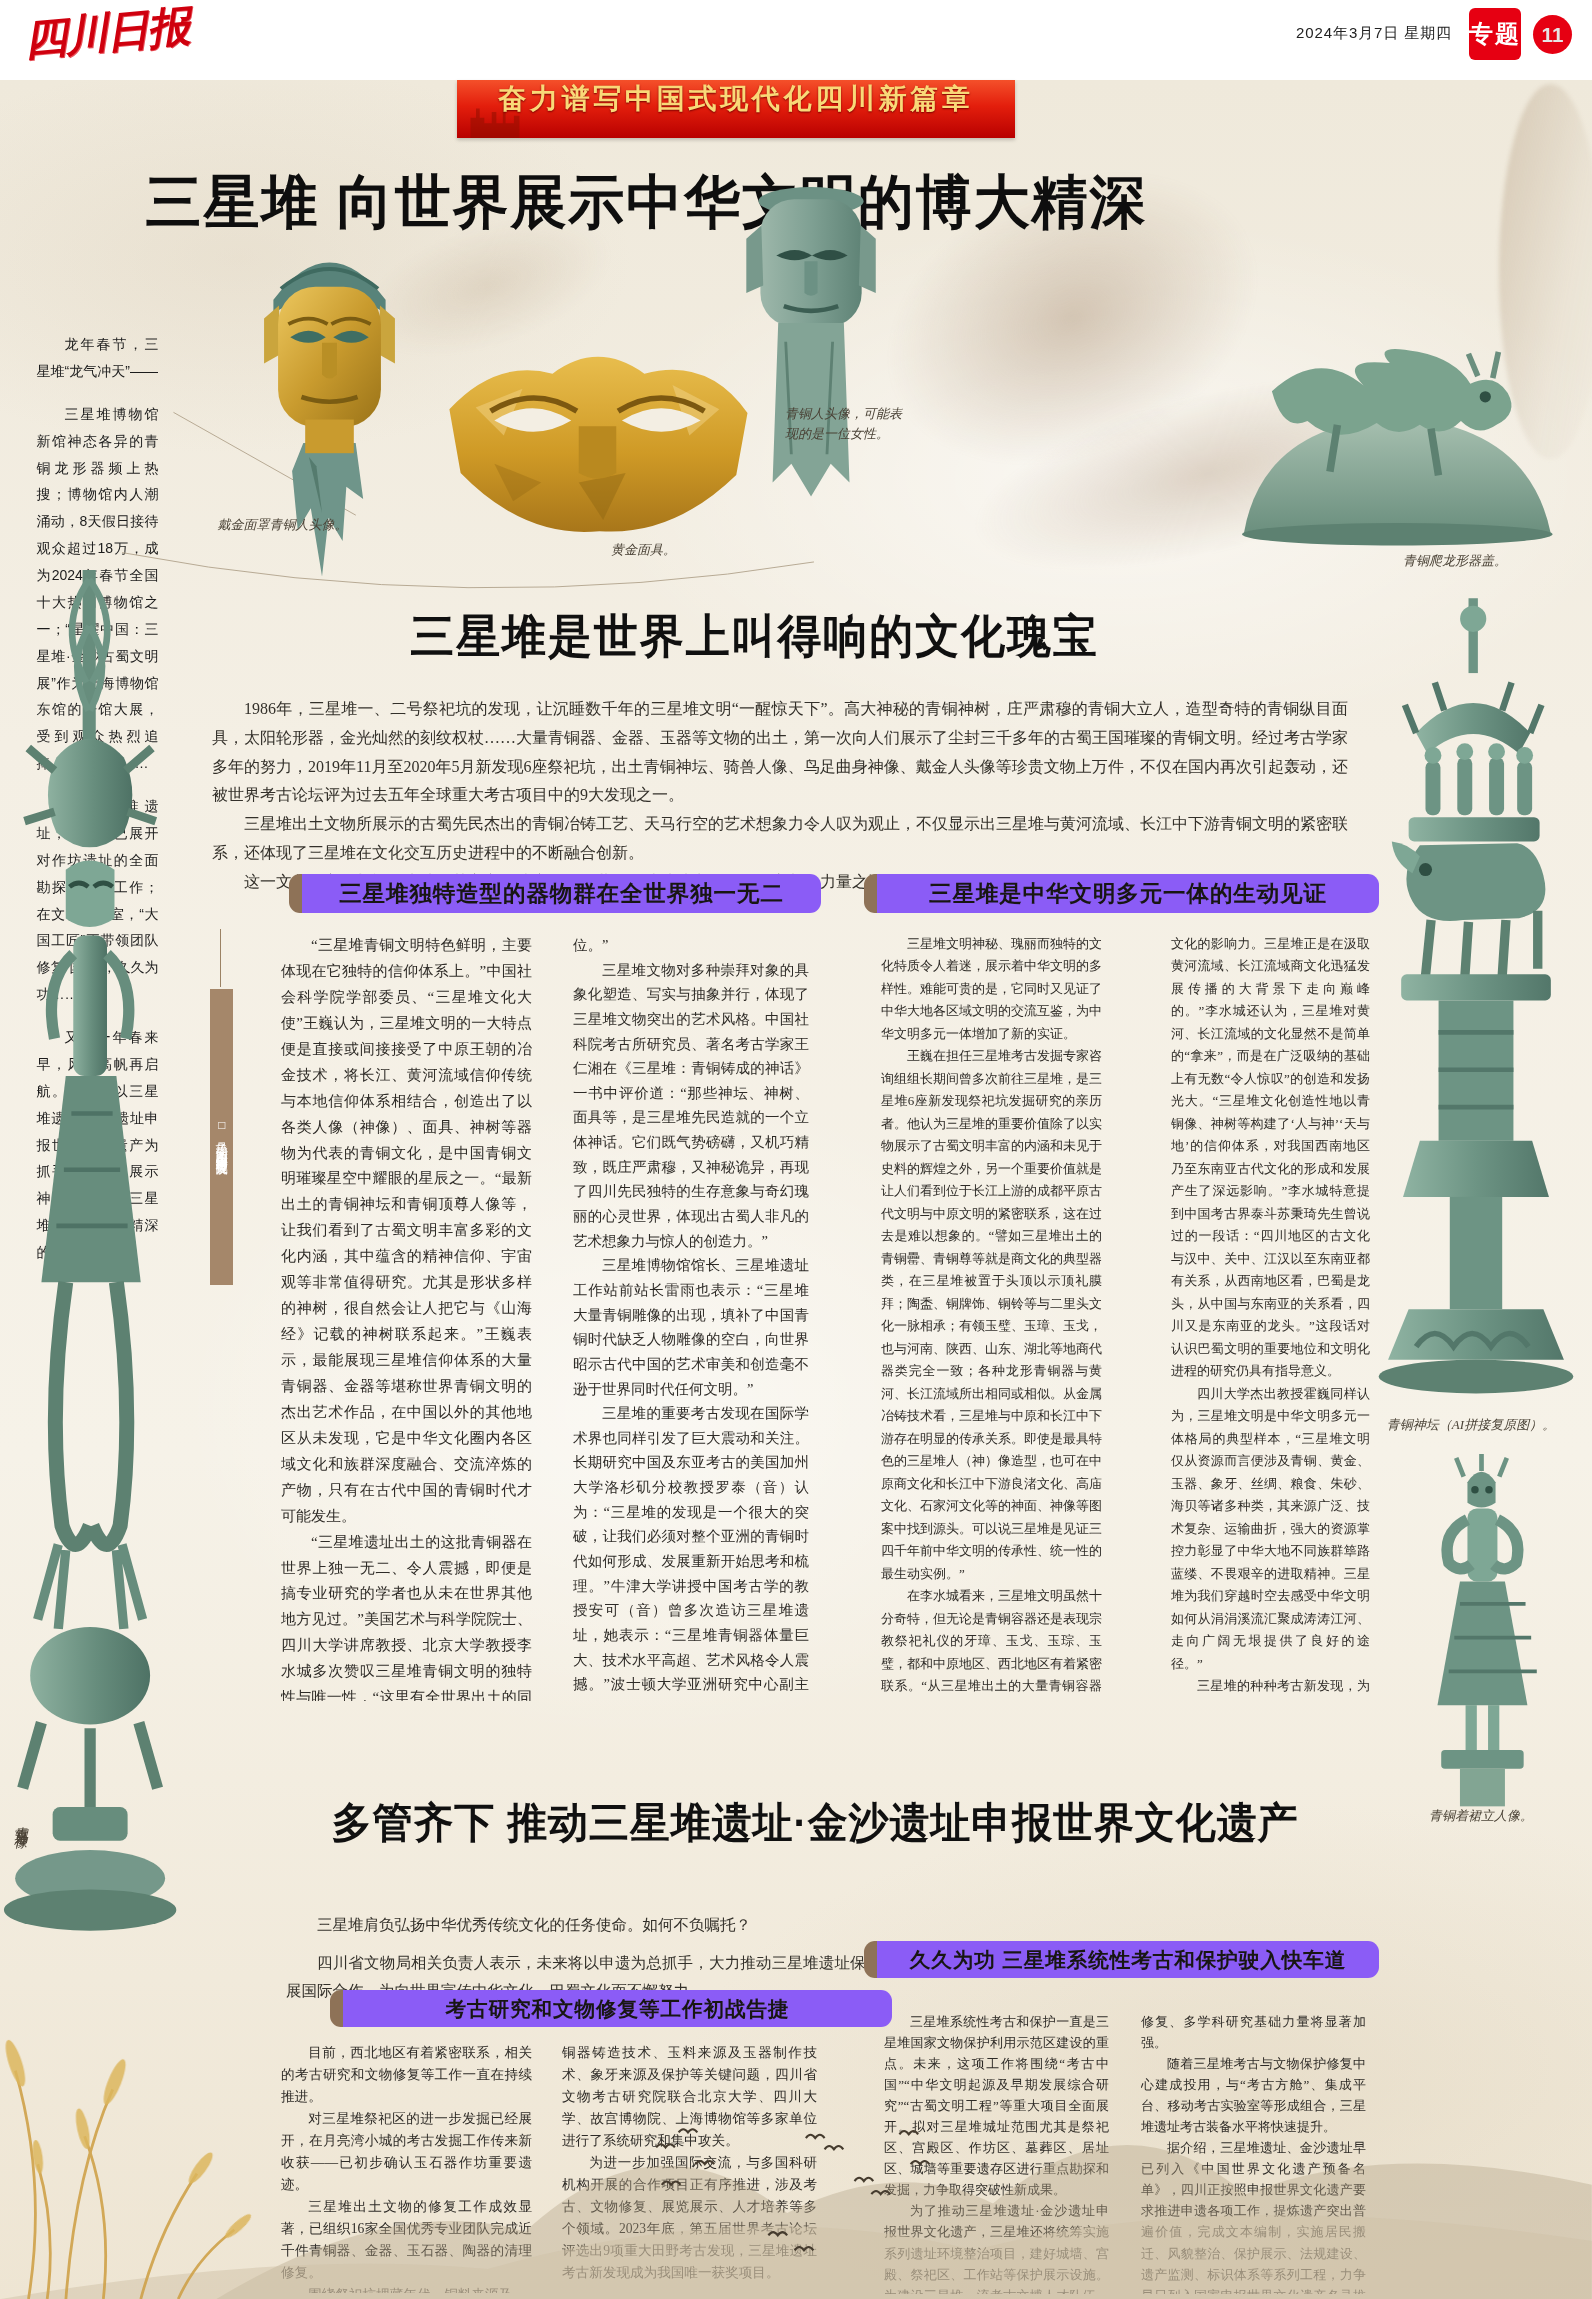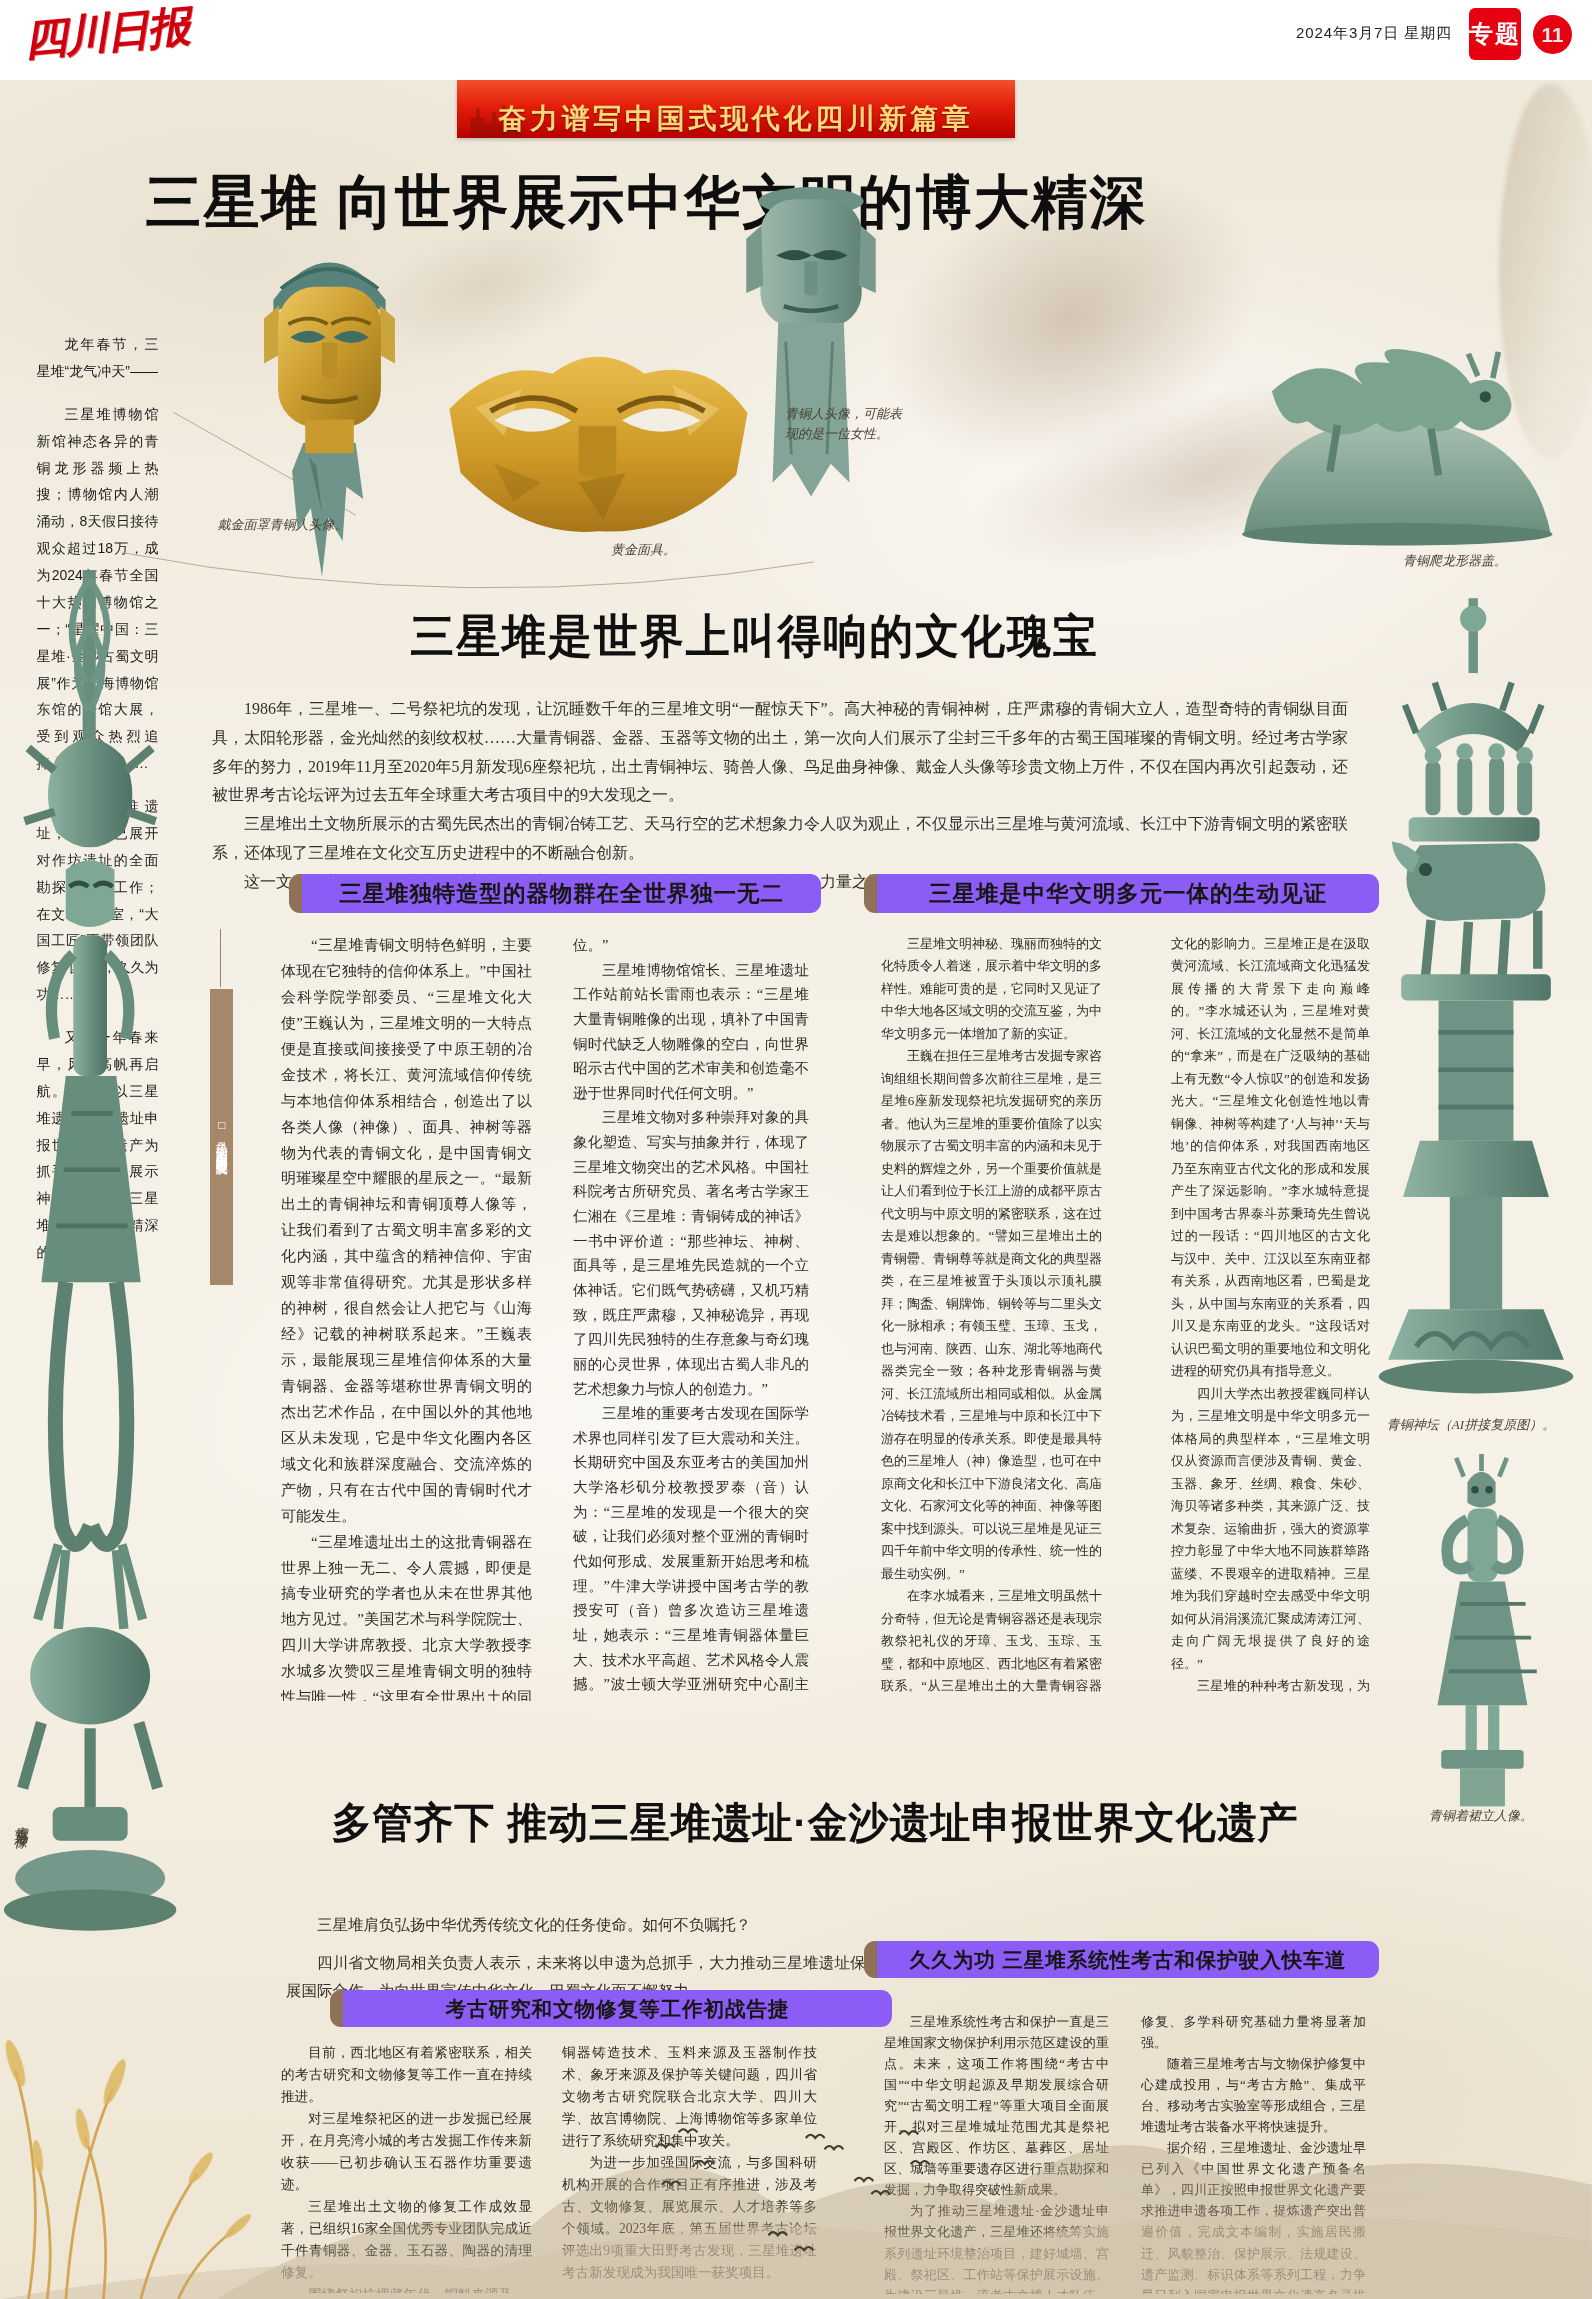--- a/index.html
+++ b/index.html
@@ -18,21 +18,21 @@
   .brush{border-radius:50%;filter:blur(1.9px);}
   
   #logo{left:24px;top:3.7px;width:178px;font-size:43px;font-weight:bold;font-style:italic;color:#cf000e;
         transform:rotate(-5deg);letter-spacing:-1.9px;text-shadow:0.9px 0.9px 0 #e8545c;}
   #date{left:1218px;top:24px;width:234px;font-size:15px;color:#222;text-align:right;letter-spacing:0.9px;}
   #badge{left:1469px;top:7.5px;width:52px;height:52px;background:#e60012;color:#fff;border-radius:6px;
          display:flex;align-items:center;justify-content:center;font-size:24px;font-weight:bold;letter-spacing:1.9px;}
   #pagenum{left:1533px;top:15px;width:39px;height:39px;background:#e60012;color:#e5e5e5;border-radius:50%;
          display:flex;align-items:center;justify-content:center;font-size:20.6px;font-weight:bold;}
   
-  #banner{left:457px;top:80px;width:558px;height:58px;display:flex;align-items:flex-end;justify-content:center;
+  #banner{left:457px;top:80px;width:558px;height:58px;display:flex;align-items:flex-start;justify-content:center;
       background:linear-gradient(180deg,#f4502a 0%,#e31e0c 45%,#b80000 100%);box-shadow:0 1.9px 3.7px rgba(0,0,0,.2);}
   #banner .skyline{position:absolute;left:9.4px;bottom:0;width:131px;height:37px;opacity:.5;}
   #banner-text{position:relative;color:#f9d978;font-size:28px;font-weight:bold;letter-spacing:3.7px;
       text-shadow:0 0.9px 1.9px #7a0000;}
   
   #headline{left:103px;top:165px;width:1087px;text-align:center;font-size:56px;font-weight:900;color:#0e0e0e;
       letter-spacing:1.9px;transform:scaleY(1.04);}
   
   #lede{left:20.6px;top:315px;width:154px;font-size:14px;line-height:1.92;color:#1c1c1c;text-align:justify;}
   #lede p{margin:16px;text-indent:2em;}
@@ -282,22 +282,22 @@
 
   <div class="abs" id="byline-line"></div>
   <div class="abs sans" id="byline">□吴小玲 （图片由四川省文物考古研究院提供）</div>
 
   <div class="abs col" id="uq-col1">
     <p>“三星堆青铜文明特色鲜明，主要体现在它独特的信仰体系上。”中国社会科学院学部委员、“三星堆文化大使”王巍认为，三星堆文明的一大特点便是直接或间接接受了中原王朝的冶金技术，将长江、黄河流域信仰传统与本地信仰体系相结合，创造出了以各类人像（神像）、面具、神树等器物为代表的青铜文化，是中国青铜文明璀璨星空中耀眼的星辰之一。“最新出土的青铜神坛和青铜顶尊人像等，让我们看到了古蜀文明丰富多彩的文化内涵，其中蕴含的精神信仰、宇宙观等非常值得研究。尤其是形状多样的神树，很自然会让人把它与《山海经》记载的神树联系起来。”王巍表示，最能展现三星堆信仰体系的大量青铜器、金器等堪称世界青铜文明的杰出艺术作品，在中国以外的其他地区从未发现，它是中华文化圈内各区域文化和族群深度融合、交流淬炼的产物，只有在古代中国的青铜时代才可能发生。</p>
     <p>“三星堆遗址出土的这批青铜器在世界上独一无二、令人震撼，即便是搞专业研究的学者也从未在世界其他地方见过。”美国艺术与科学院院士、四川大学讲席教授、北京大学教授李水城多次赞叹三星堆青铜文明的独特性与唯一性，“这里有全世界出土的同时期最大青铜神树、青铜立人像和纵目青铜面具，有成组的青铜面具群和青铜雕像，以及多件完整的黄金面罩、大量的象牙。其独特的艺术造型、飘逸的构思，高超的冶铸工艺，是中国青铜文明的巅峰力作，在世界青铜文明中占有独特的地</p>
   </div>
   <div class="abs col" id="uq-col2">
     <p class="cont">位。”</p>
+    <p>三星堆文物对多种崇拜对象的具象化塑造、写实与抽象并行，体现了三星堆文物突出的艺术风格。中国社科院考古所研究员、著名考古学家王仁湘在《三星堆：青铜铸成的神话》一书中评价道：“那些神坛、神树、面具等，是三星堆先民造就的一个立体神话。它们既气势磅礴，又机巧精致，既庄严肃穆，又神秘诡异，再现了四川先民独特的生存意象与奇幻瑰丽的心灵世界，体现出古蜀人非凡的艺术想象力与惊人的创造力。”</p>
     <p>三星堆博物馆馆长、三星堆遗址工作站前站长雷雨也表示：“三星堆大量青铜雕像的出现，填补了中国青铜时代缺乏人物雕像的空白，向世界昭示古代中国的艺术审美和创造毫不逊于世界同时代任何文明。”</p>
-    <p>三星堆文物对多种崇拜对象的具象化塑造、写实与抽象并行，体现了三星堆文物突出的艺术风格。中国社科院考古所研究员、著名考古学家王仁湘在《三星堆：青铜铸成的神话》一书中评价道：“那些神坛、神树、面具等，是三星堆先民造就的一个立体神话。它们既气势磅礴，又机巧精致，既庄严肃穆，又神秘诡异，再现了四川先民独特的生存意象与奇幻瑰丽的心灵世界，体现出古蜀人非凡的艺术想象力与惊人的创造力。”</p>
     <p>三星堆的重要考古发现在国际学术界也同样引发了巨大震动和关注。长期研究中国及东亚考古的美国加州大学洛杉矶分校教授罗泰（音）认为：“三星堆的发现是一个很大的突破，让我们必须对整个亚洲的青铜时代如何形成、发展重新开始思考和梳理。”牛津大学讲授中国考古学的教授安可（音）曾多次造访三星堆遗址，她表示：“三星堆青铜器体量巨大、技术水平高超、艺术风格令人震撼。”波士顿大学亚洲研究中心副主任、知名学者慕容杰（音）评价：“三星堆的发现表明成都地区是中国古代另一个不为人知的‘国家级社会’或文明崛起的中心，其青铜器制造的数量十分壮观，出土的文物，特别是青铜像、头像和面具，在中国考古史上前所未有。”</p>
   </div>
 
   <div class="abs col" id="pl-col1">
     <p>三星堆文明神秘、瑰丽而独特的文化特质令人着迷，展示着中华文明的多样性。难能可贵的是，它同时又见证了中华大地各区域文明的交流互鉴，为中华文明多元一体增加了新的实证。</p>
     <p>王巍在担任三星堆考古发掘专家咨询组组长期间曾多次前往三星堆，是三星堆6座新发现祭祀坑发掘研究的亲历者。他认为三星堆的重要价值除了以实物展示了古蜀文明丰富的内涵和未见于史料的辉煌之外，另一个重要价值就是让人们看到位于长江上游的成都平原古代文明与中原文明的紧密联系，这在过去是难以想象的。“譬如三星堆出土的青铜罍、青铜尊等就是商文化的典型器类，在三星堆被置于头顶以示顶礼膜拜；陶盉、铜牌饰、铜铃等与二里头文化一脉相承；有领玉璧、玉璋、玉戈，也与河南、陕西、山东、湖北等地商代器类完全一致；各种龙形青铜器与黄河、长江流域所出相同或相似。从金属冶铸技术看，三星堆与中原和长江中下游存在明显的传承关系。即使是最具特色的三星堆人（神）像造型，也可在中原商文化和长江中下游良渚文化、高庙文化、石家河文化等的神面、神像等图案中找到源头。可以说三星堆是见证三四千年前中华文明的传承性、统一性的最生动实例。”</p>
     <p>在李水城看来，三星堆文明虽然十分奇特，但无论是青铜容器还是表现宗教祭祀礼仪的牙璋、玉戈、玉琮、玉璧，都和中原地区、西北地区有着紧密联系。“从三星堆出土的大量青铜容器和玉礼器上，可以看出中原文化对三星堆</p>
   </div>
   <div class="abs col" id="pl-col2">
     <p class="cont">文化的影响力。三星堆正是在汲取黄河流域、长江流域商文化迅猛发展传播的大背景下走向巅峰的。”李水城还认为，三星堆对黄河、长江流域的文化显然不是简单的“拿来”，而是在广泛吸纳的基础上有无数“令人惊叹”的创造和发扬光大。“三星堆文化创造性地以青铜像、神树等构建了‘人与神’‘天与地’的信仰体系，对我国西南地区乃至东南亚古代文化的形成和发展产生了深远影响。”李水城特意提到中国考古界泰斗苏秉琦先生曾说过的一段话：“四川地区的古文化与汉中、关中、江汉以至东南亚都有关系，从西南地区看，巴蜀是龙头，从中国与东南亚的关系看，四川又是东南亚的龙头。”这段话对认识巴蜀文明的重要地位和文明化进程的研究仍具有指导意义。</p>

